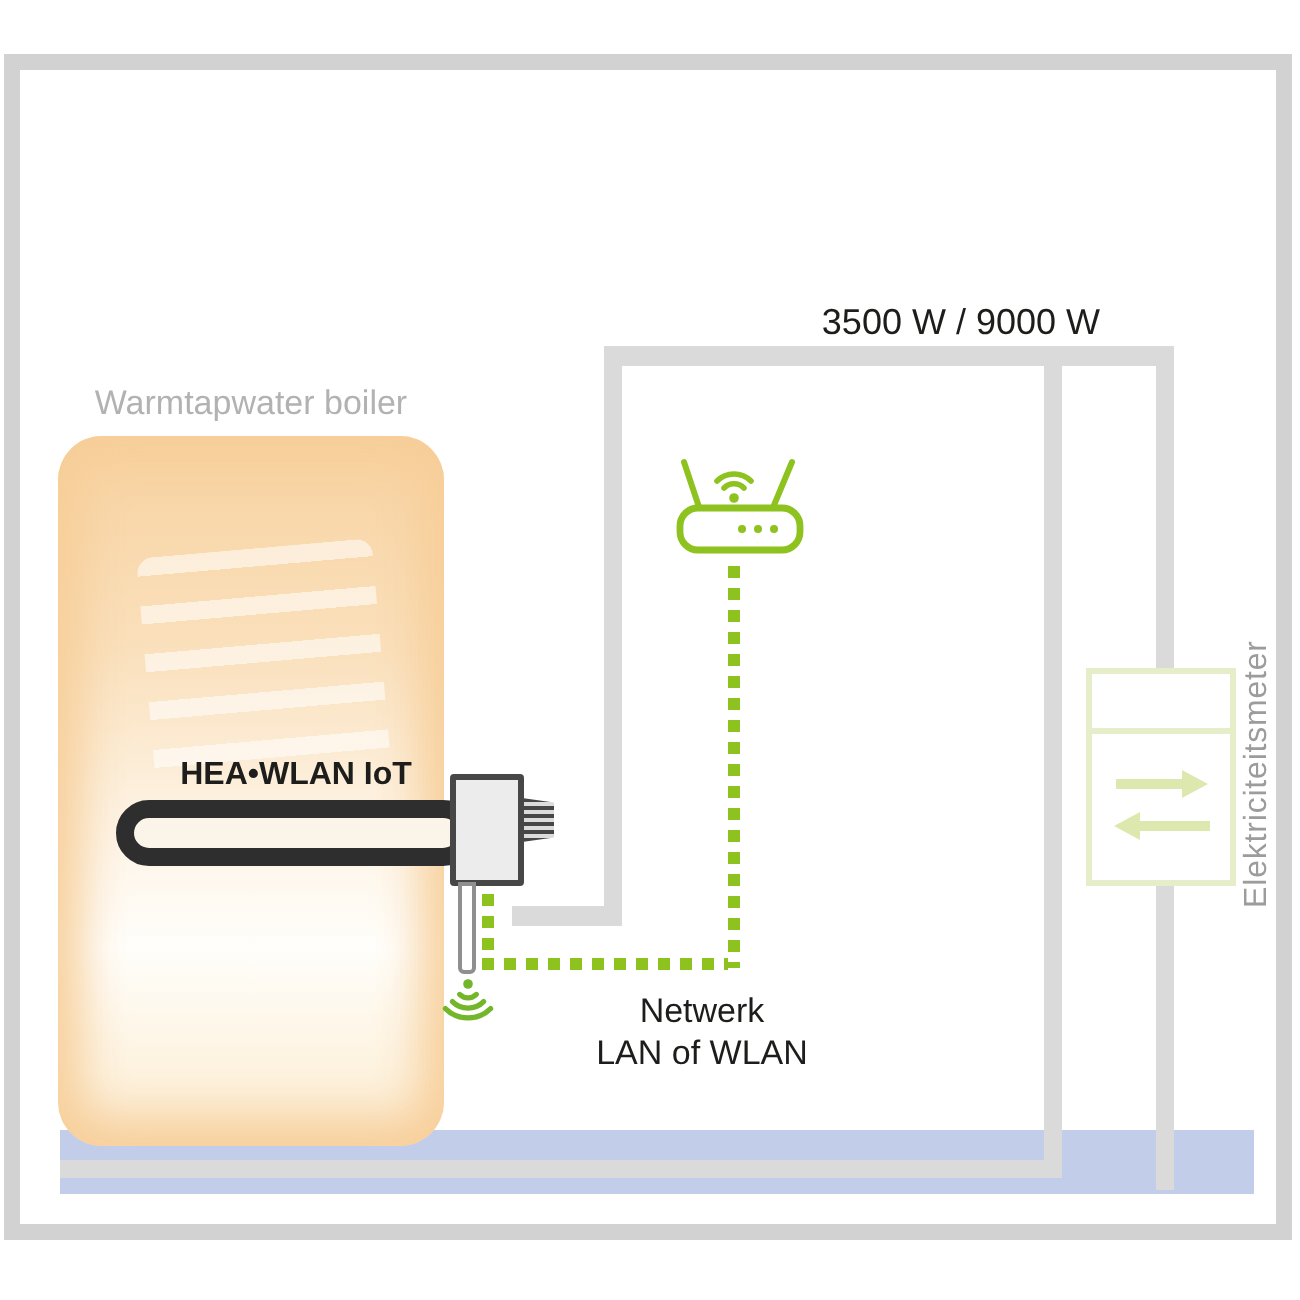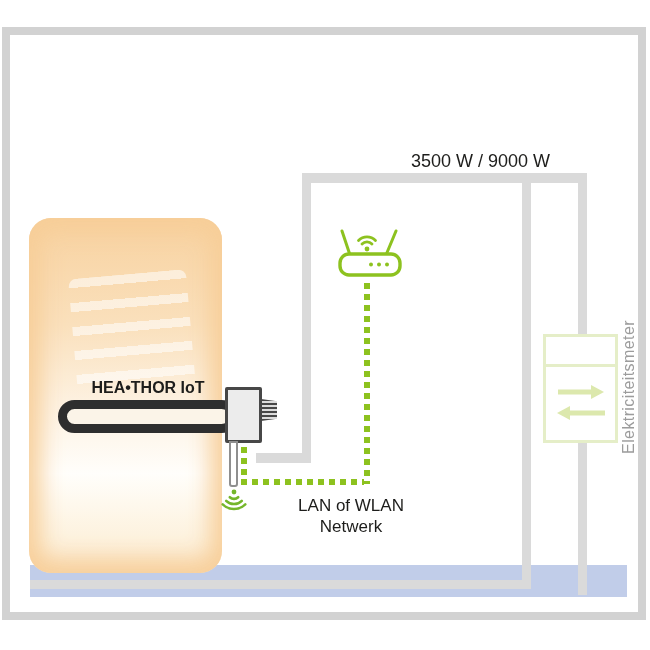--- a/index.html
+++ b/index.html
@@ -86,25 +86,26 @@
     <div class="abs" id="meter-divider"></div>
     <svg class="abs" style="left:8px;top:44px" width="55" height="44" viewBox="0 0 55 44">
       <line x1="4" y1="11" x2="37" y2="11" stroke="var(--meter-arrow,#dce8ad)" stroke-width="5"></line>
       <polygon points="37,4 37,18 50,11" fill="var(--meter-arrow,#dce8ad)"></polygon>
       <line x1="51" y1="32" x2="16" y2="32" stroke="var(--meter-arrow,#dce8ad)" stroke-width="5"></line>
       <polygon points="16,25 16,39 3,32" fill="var(--meter-arrow,#dce8ad)"></polygon>
     </svg>
   </div>
   <div class="abs" id="meter-label">Elektriciteitsmeter</div>
 
+  <div class="abs" id="boiler-label">Warmtapwater boiler</div>
   <div class="abs" id="boiler">
     <div class="abs" id="boiler-stripes"></div>
   </div>
 
-  <div class="abs" id="device-label">HEA•THOR IoT</div>
+  <div class="abs" id="device-label">HEA•WLAN IoT</div>
   <div class="abs" id="element"></div>
 
   <div class="abs" id="device-ribs"></div>
   <div class="abs" id="device"></div>
   <div class="abs" id="probe"></div>
 
   <svg class="abs" id="wifi-icon" width="30" height="26" viewBox="0 0 30 26">
     <circle cx="15" cy="4" r="2.4" fill="var(--wifi-green,#74b62a)"></circle>
     <path d="M10.8,9.2 A6,6 0 0 0 19.2,9.2" fill="none" stroke="var(--wifi-green,#74b62a)" stroke-width="2.6" stroke-linecap="round"></path>
     <path d="M7.2,12.8 A11,11 0 0 0 22.8,12.8" fill="none" stroke="var(--wifi-green,#74b62a)" stroke-width="2.6" stroke-linecap="round"></path>
@@ -122,17 +123,17 @@
     <path d="M29,22 A7,7 0 0 1 39,22" fill="none" stroke="var(--green,#8dc21f)" stroke-width="2.8" stroke-linecap="round"></path>
     <path d="M25.5,18.5 A12,12 0 0 1 42.5,18.5" fill="none" stroke="var(--green,#8dc21f)" stroke-width="2.8" stroke-linecap="round"></path>
     <rect x="7" y="32" width="60" height="21" rx="9" fill="#fff" stroke="var(--green,#8dc21f)" stroke-width="3.4"></rect>
     <circle cx="38" cy="42.5" r="2" fill="var(--green,#8dc21f)"></circle>
     <circle cx="46" cy="42.5" r="2" fill="var(--green,#8dc21f)"></circle>
     <circle cx="54" cy="42.5" r="2" fill="var(--green,#8dc21f)"></circle>
   </svg>
 
   <div class="abs" id="power-label">3500 W / 9000 W</div>
   <div class="abs" id="network-label">
+    <div>Netwerk</div>
     <div>LAN of WLAN</div>
-    <div>Netwerk</div>
   </div>
 
 </div>
 
 </body></html>

